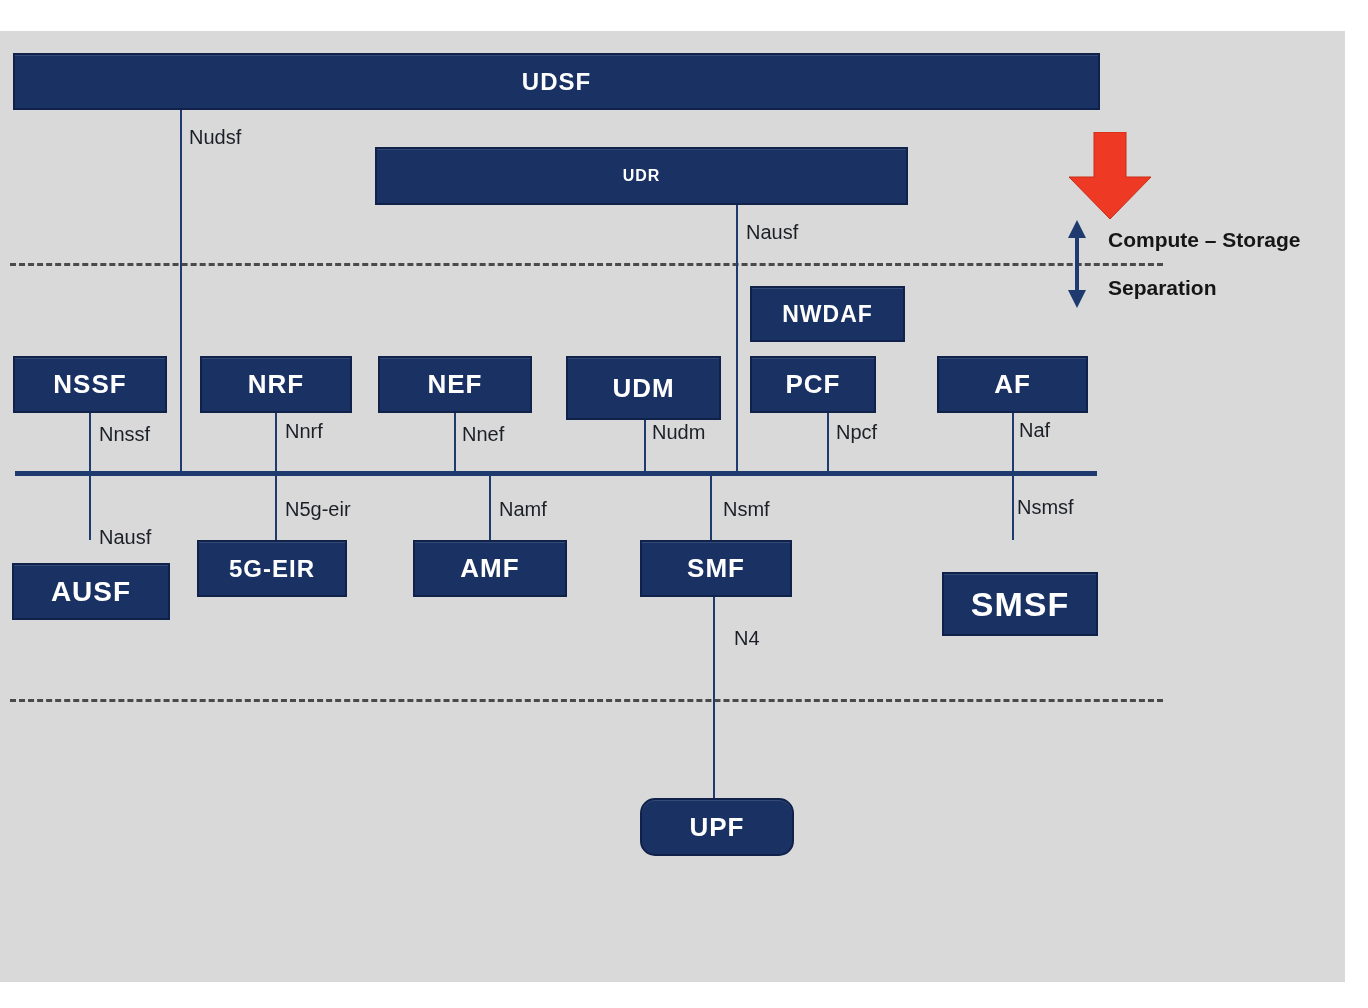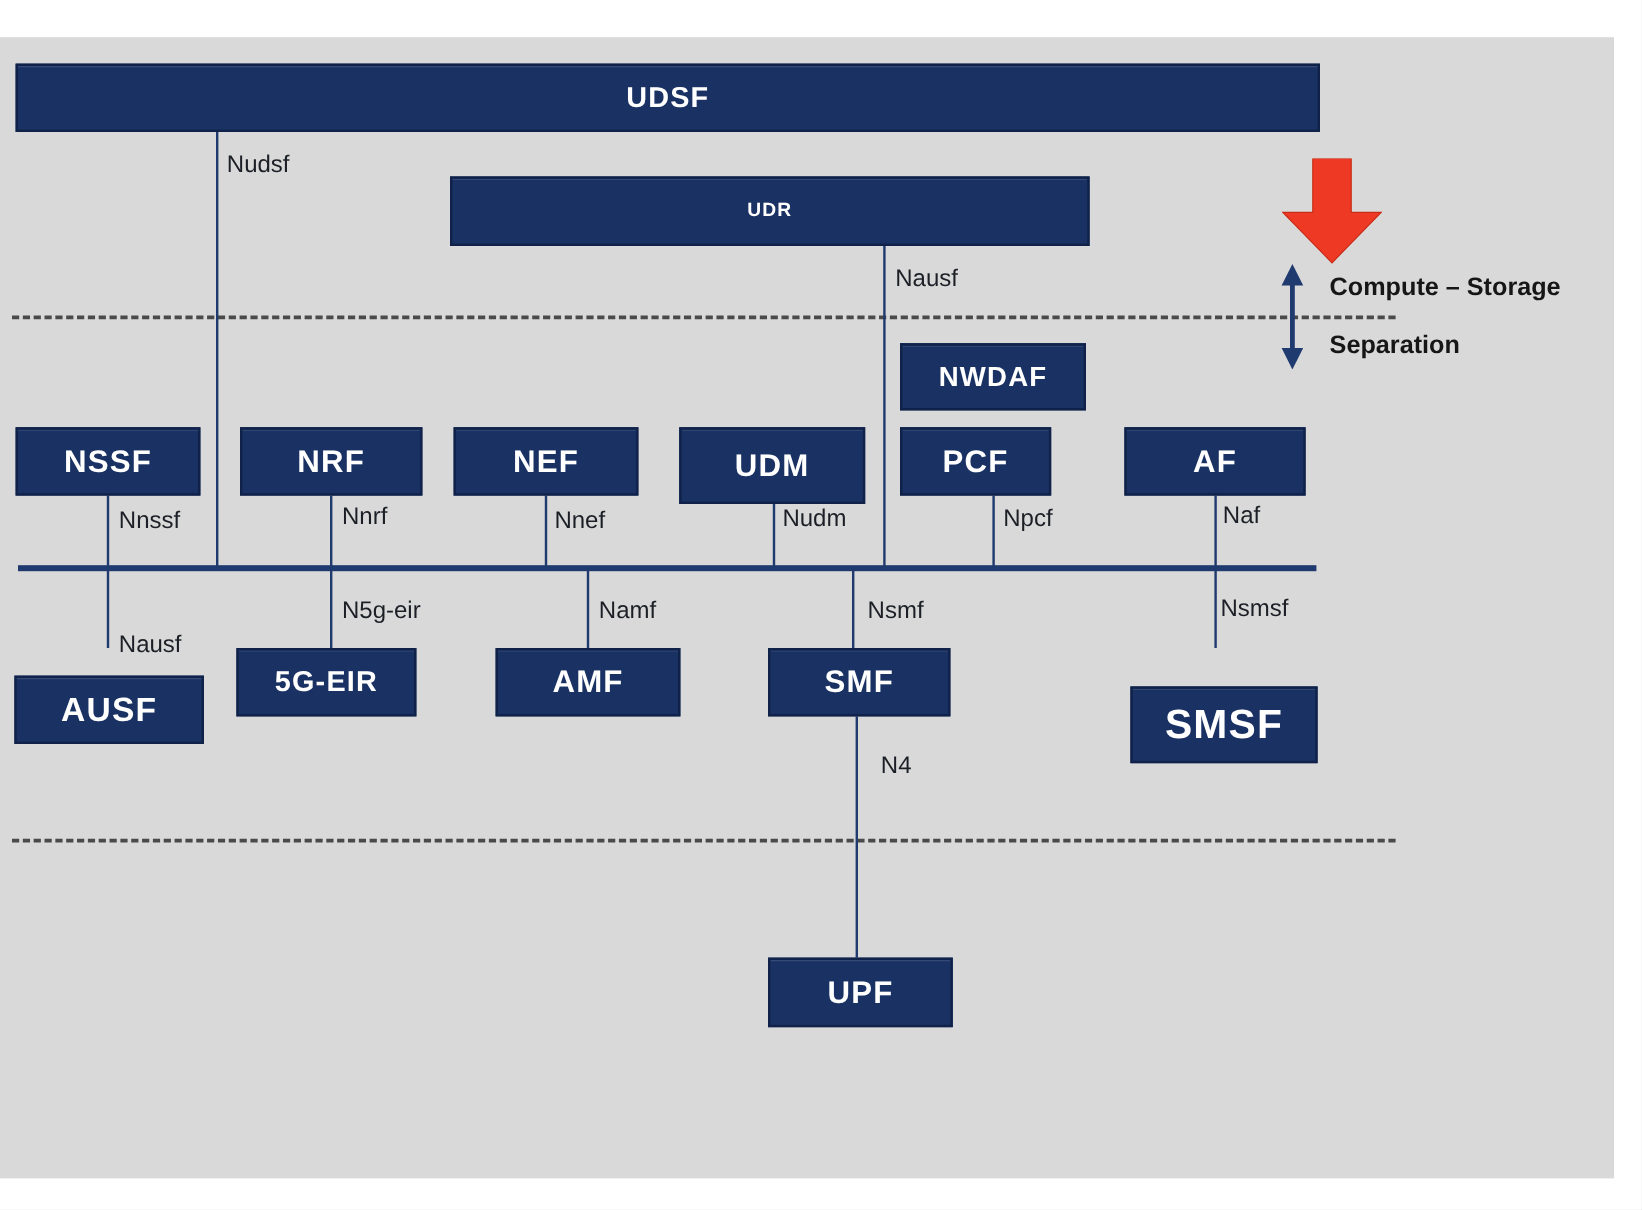--- a/index.html
+++ b/index.html
@@ -83,21 +83,21 @@
       <div class="node" style="left: 200px; top: 356px; width: 152px; height: 57px; font-size: 26px;">NRF</div>
       <div class="node" style="left: 378px; top: 356px; width: 154px; height: 57px; font-size: 26px;">NEF</div>
       <div class="node" style="left: 566px; top: 356px; width: 155px; height: 64px; font-size: 26px;">UDM</div>
       <div class="node" style="left: 750px; top: 356px; width: 126px; height: 57px; font-size: 26px;">PCF</div>
       <div class="node" style="left: 937px; top: 356px; width: 151px; height: 57px; font-size: 26px;">AF</div>
       <div class="node" style="left: 12px; top: 540px; width: 158px; height: 57px; font-size: 28px; margin-top: 23px;">AUSF</div>
       <div class="node" style="left: 197px; top: 540px; width: 150px; height: 57px; font-size: 24px;">5G-EIR</div>
       <div class="node" style="left: 413px; top: 540px; width: 154px; height: 57px; font-size: 26px;">AMF</div>
       <div class="node" style="left: 640px; top: 540px; width: 152px; height: 57px; font-size: 26px;">SMF</div>
       <div class="node" style="left: 942px; top: 540px; width: 156px; height: 64px; font-size: 34px; margin-top: 32px;">SMSF</div>
-      <div class="node" style="left: 640px; top: 798px; width: 154px; height: 58px; font-size: 26px;">UPF</div>
+      <div class="node" style="left: 640px; top: 798px; width: 154px; height: 58px; font-size: 26px; border-radius: 15px;">UPF</div>
       <div class="ref-label" style="left: 189px; top: 127px;">Nudsf</div>
       <div class="ref-label" style="left: 746px; top: 222px;">Nausf</div>
       <div class="ref-label" style="left: 99px; top: 424px;">Nnssf</div>
       <div class="ref-label" style="left: 285px; top: 421px;">Nnrf</div>
       <div class="ref-label" style="left: 462px; top: 424px;">Nnef</div>
       <div class="ref-label" style="left: 652px; top: 422px;">Nudm</div>
       <div class="ref-label" style="left: 836px; top: 422px;">Npcf</div>
       <div class="ref-label" style="left: 1019px; top: 420px;">Naf</div>
       <div class="ref-label" style="left: 99px; top: 499px; margin-top: 28px;">Nausf</div>
       <div class="ref-label" style="left: 285px; top: 499px;">N5g-eir</div>

